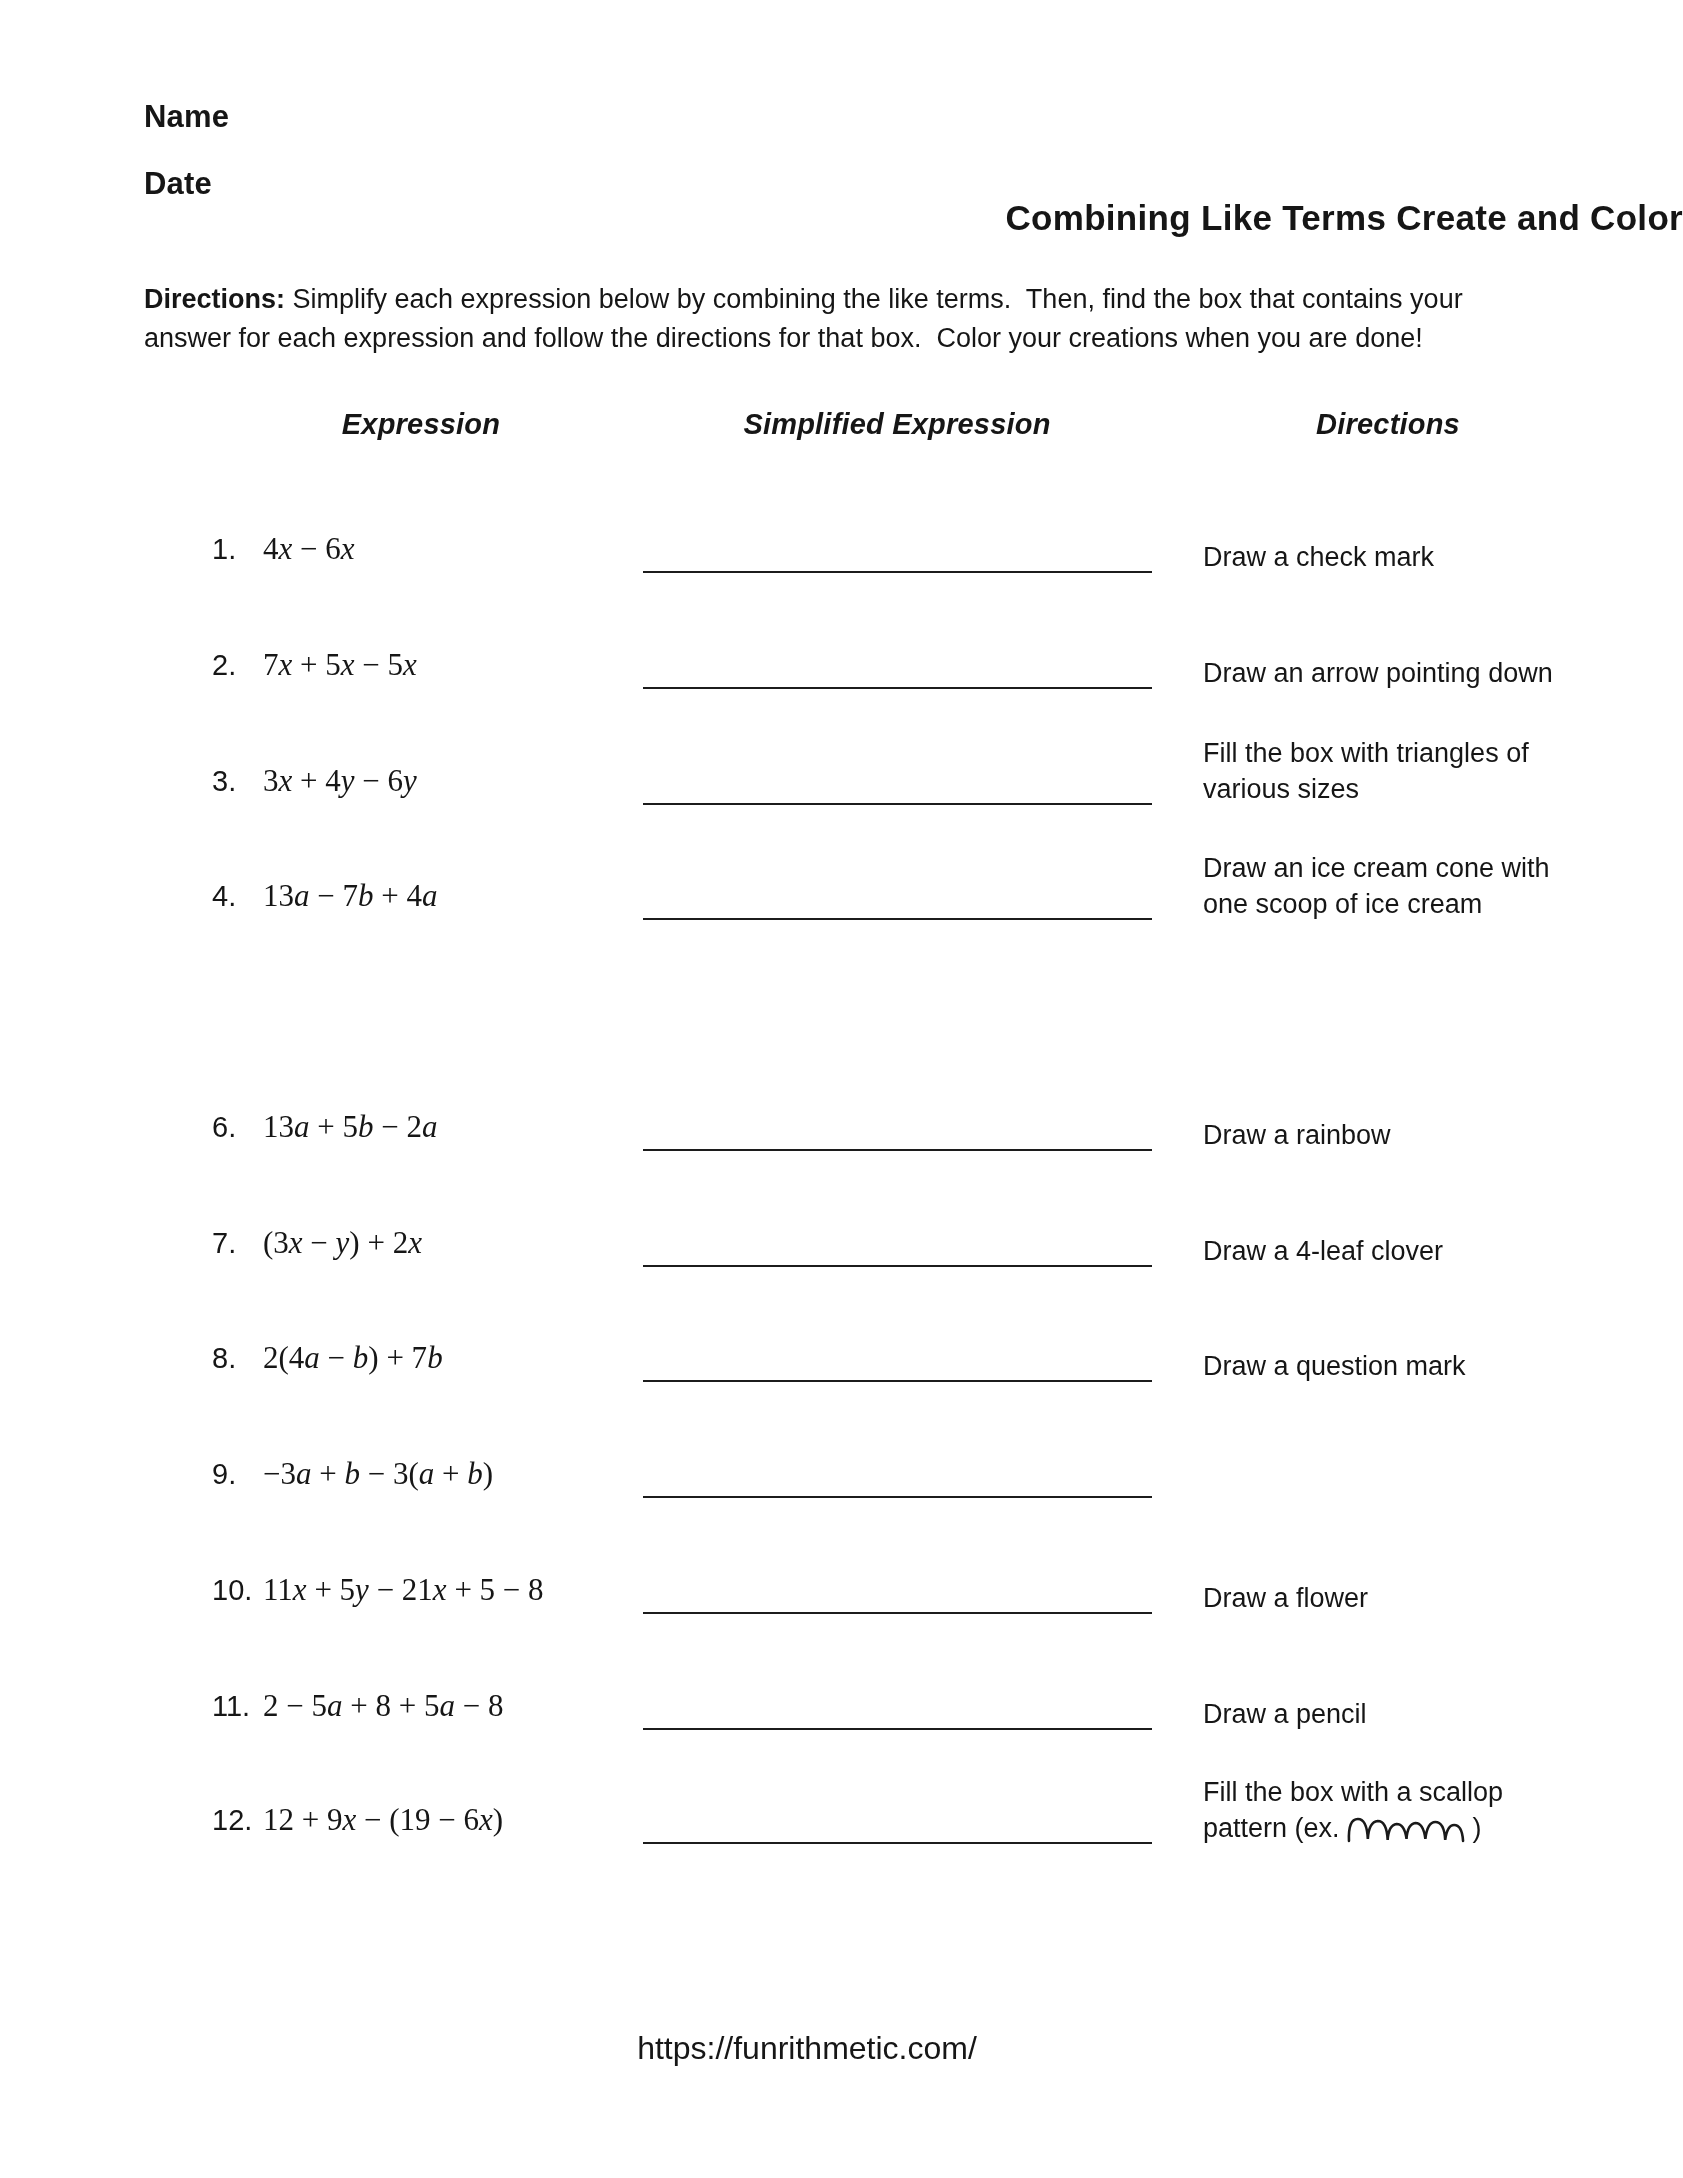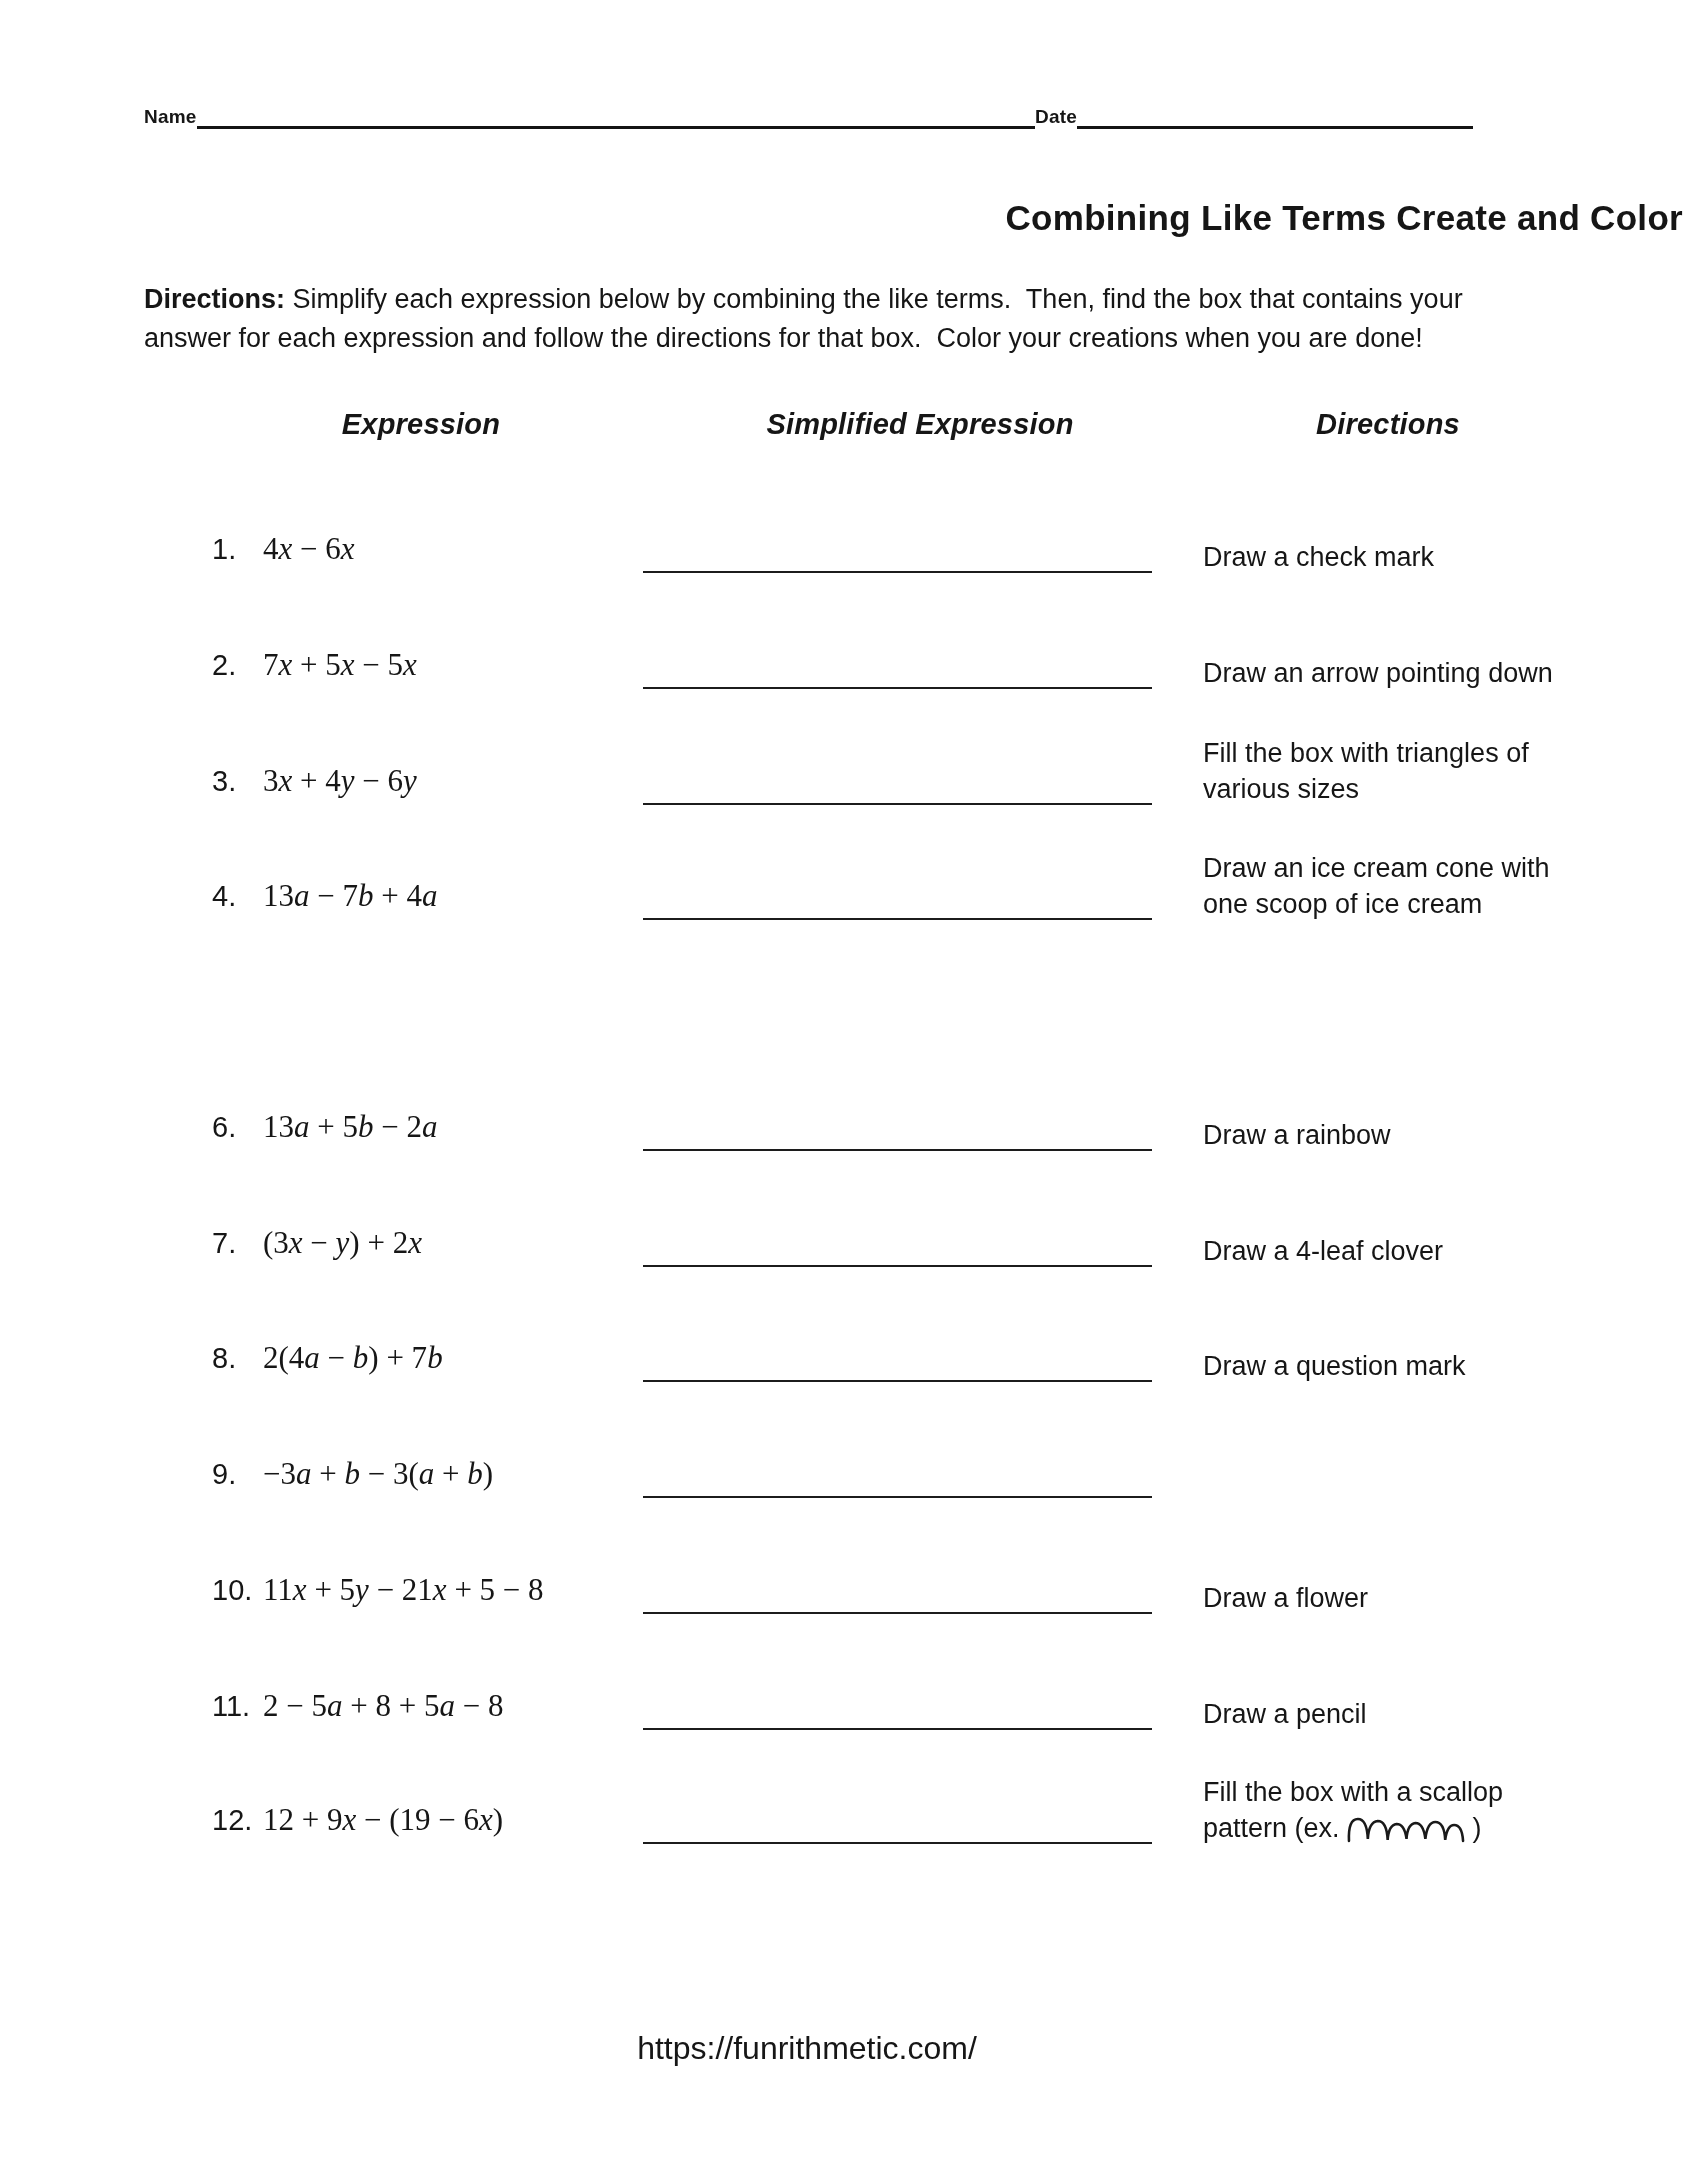--- a/index.html
+++ b/index.html
@@ -8,22 +8,22 @@
     position:relative;
     width:1683px; height:2178px;
     background:#ffffff;
     color:#161616;
     font-family:"Liberation Sans", sans-serif;
     overflow:hidden;
   }
   
   .namedate {
     position:absolute; top:99px; left:144px; width:1329px;
-    display:flex; align-items:flex-end;
-    font-size:19px; font-weight:600; letter-spacing:0.2px;
+    display:flex; align-items:flex-start;
+    font-size:31px; font-weight:600; letter-spacing:0.2px;flex-direction:column;
   }
   .namedate .label { padding-bottom:1px; }
   .fill-line { border-bottom:3px solid #141414; height:30px; }
   .name-line { flex:1 1 auto; }
   .date-line { flex:0 0 396px; }
   
   .title {
     position:absolute; top:198px; left:0; width:1683px;
     text-align:right;
     font-size:35px; font-weight:700; letter-spacing:0.3px;
@@ -35,21 +35,21 @@
     white-space:pre-wrap;
   }
   .directions-para b { font-weight:700; }
   
   .colheads { position:absolute; top:408px; left:0; width:1683px; height:40px; }
   .colhead {
     position:absolute; transform:translateX(-50%);
     font-size:29px; font-weight:700; letter-spacing:0.2px;font-style:italic;
   }
   .colhead.c1 { left:421px; }
-  .colhead.c2 { left:897px;margin-left:23px; }
+  .colhead.c2 { left:897px; }
   .colhead.c3 { left:1388px; }
   
   .row { position:absolute; left:0; width:1683px; height:95px; }
   .numexpr {
     position:absolute; left:212px; bottom:8px;
     font-family:"Liberation Serif", serif;
     font-size:31px; white-space:nowrap;
   }
   .num {
     display:inline-block; width:51px;

